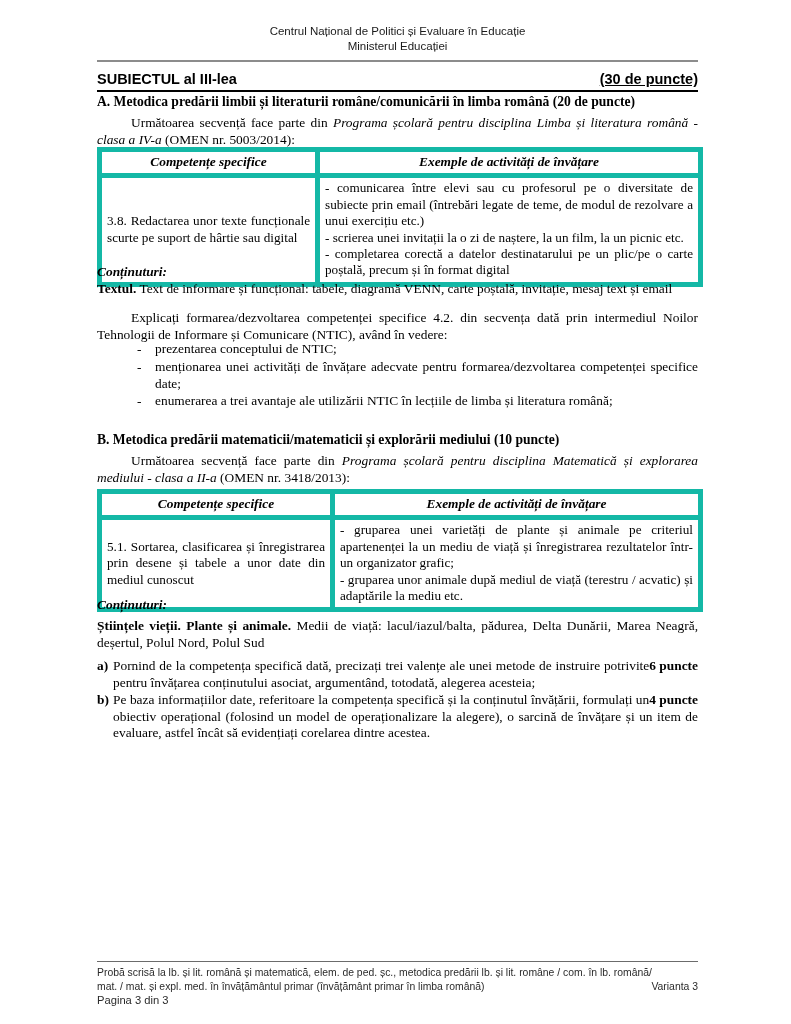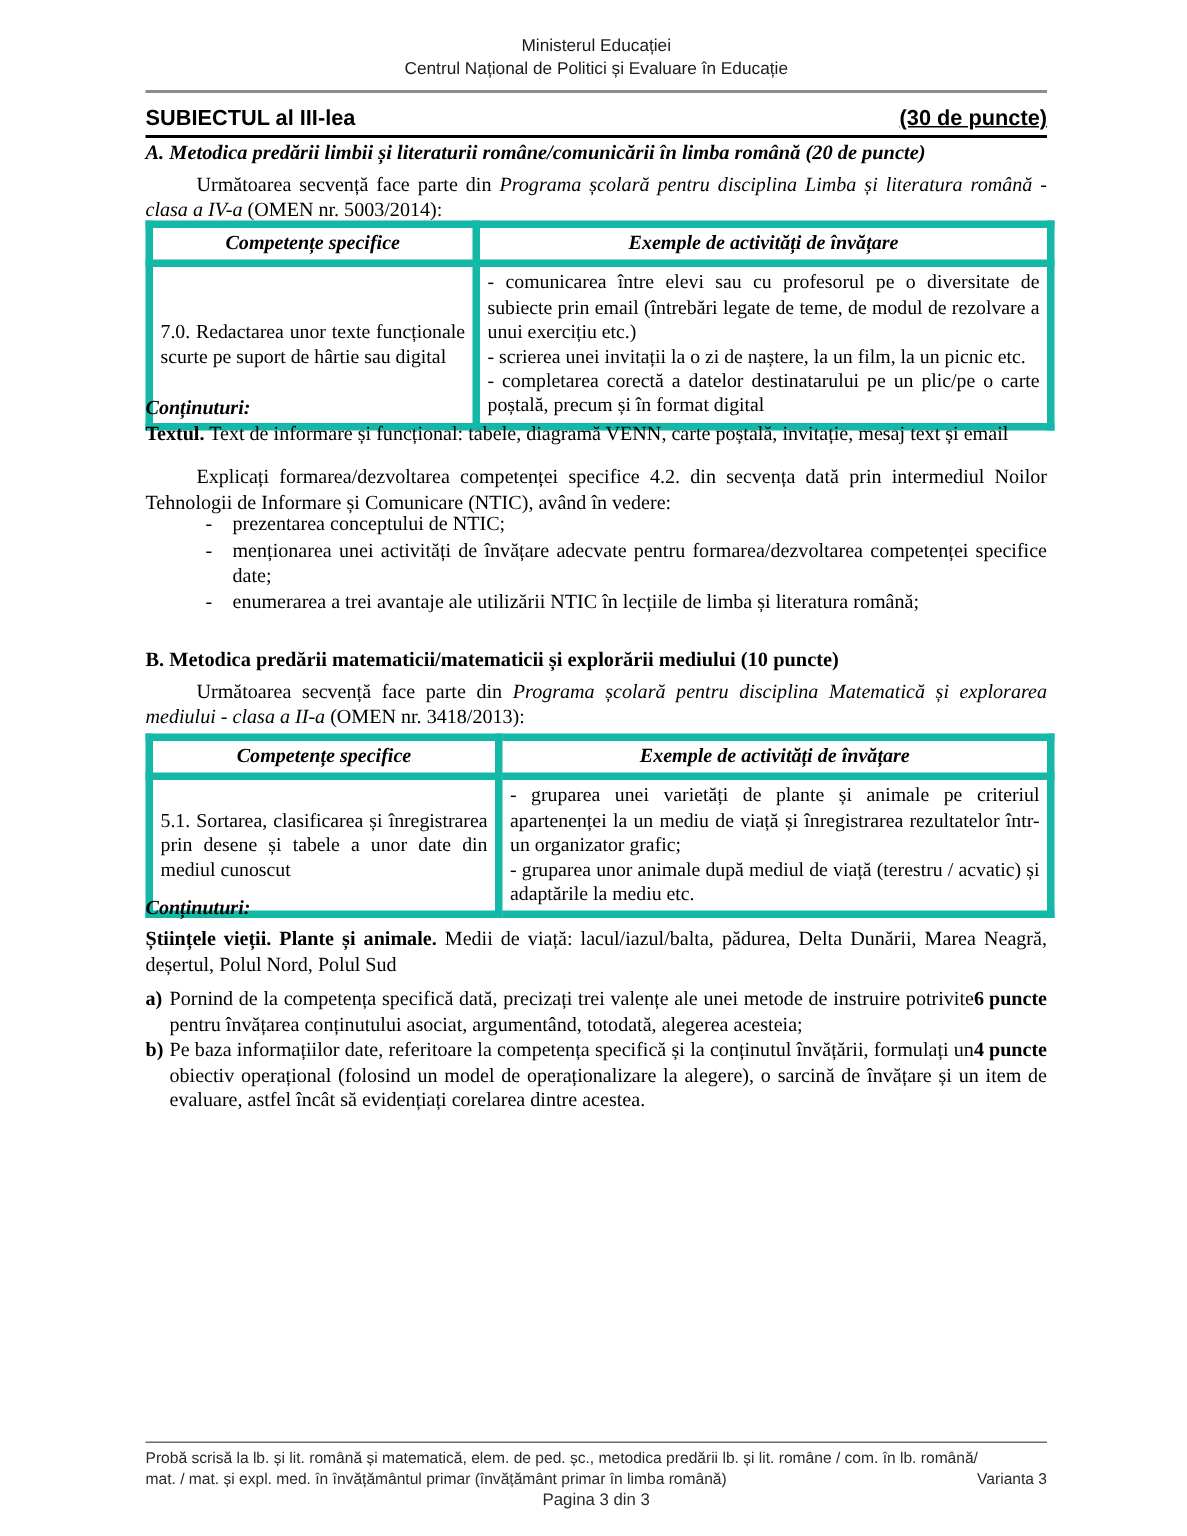--- a/index.html
+++ b/index.html
@@ -153,61 +153,61 @@
     font-family: "Liberation Sans", "DejaVu Sans", sans-serif;
     font-size: 10.4px;
     line-height: 13.6px;
     color: #2b2b2b;
   }
   .footer .row1 { display: block; }
   .footer .row2 { display: block; position: relative; }
   .footer .variant { position: absolute; right: 0; top: 0; }
   .footer .pageno {
     display: block;
-    text-align: center;
+    text-align: left;
     margin-top: 1px;
     font-size: 11.2px;
   }
 </style>
 </head>
 <body>
 
 <div class="page">
 
   <div class="doc-header">
+    <div>Centrul Național de Politici și Evaluare în Educație</div>
     <div>Ministerul Educației</div>
-    <div>Centrul Național de Politici și Evaluare în Educație</div>
   </div>
   <div class="header-rule"></div>
 
   <div class="subject-bar">
     <span class="left">SUBIECTUL al III-lea</span>
     <span class="right">(30 de puncte)</span>
   </div>
 
-  <div class="content sec-title" style="top:93px;font-style:italic;">A. Metodica predării limbii și literaturii române/comunicării în limba română (20 de puncte)</div>
+  <div class="content sec-title" style="top:93px;">A. Metodica predării limbii și literaturii române/comunicării în limba română (20 de puncte)</div>
 
   <div class="content para-indent" style="top:115px;">
     <span>Următoarea secvență face parte din </span><i>Programa școlară pentru disciplina Limba și literatura română - clasa a IV-a</i><span> (OMEN nr. 5003/2014):</span>
   </div>
 
   <table class="cs-table" style="left:97px; top:147px; width:601px;">
     <colgroup>
         <col style="width:218px;">
         <col style="width:383px;">
       </colgroup>
     <thead>
       <tr>
         <th>Competențe specifice</th>
         <th>Exemple de activități de învățare</th>
       </tr>
     </thead>
     <tbody>
       <tr>
-        <td class="left-cell">7.0. Redactarea unor texte funcționale scurte pe suport de hârtie sau digital</td>
+        <td class="left-cell">3.8. Redactarea unor texte funcționale scurte pe suport de hârtie sau digital</td>
         <td class="right-cell">
           <div>- comunicarea între elevi sau cu profesorul pe o diversitate de subiecte prin email (întrebări legate de teme, de modul de rezolvare a unui exercițiu etc.)</div>
           <div>- scrierea unei invitații la o zi de naștere, la un film, la un picnic etc.</div>
           <div>- completarea corectă a datelor destinatarului pe un plic/pe o carte poștală, precum și în format digital</div>
         </td>
       </tr>
     </tbody>
   </table>
 
   <div class="content" style="top:264px;">

